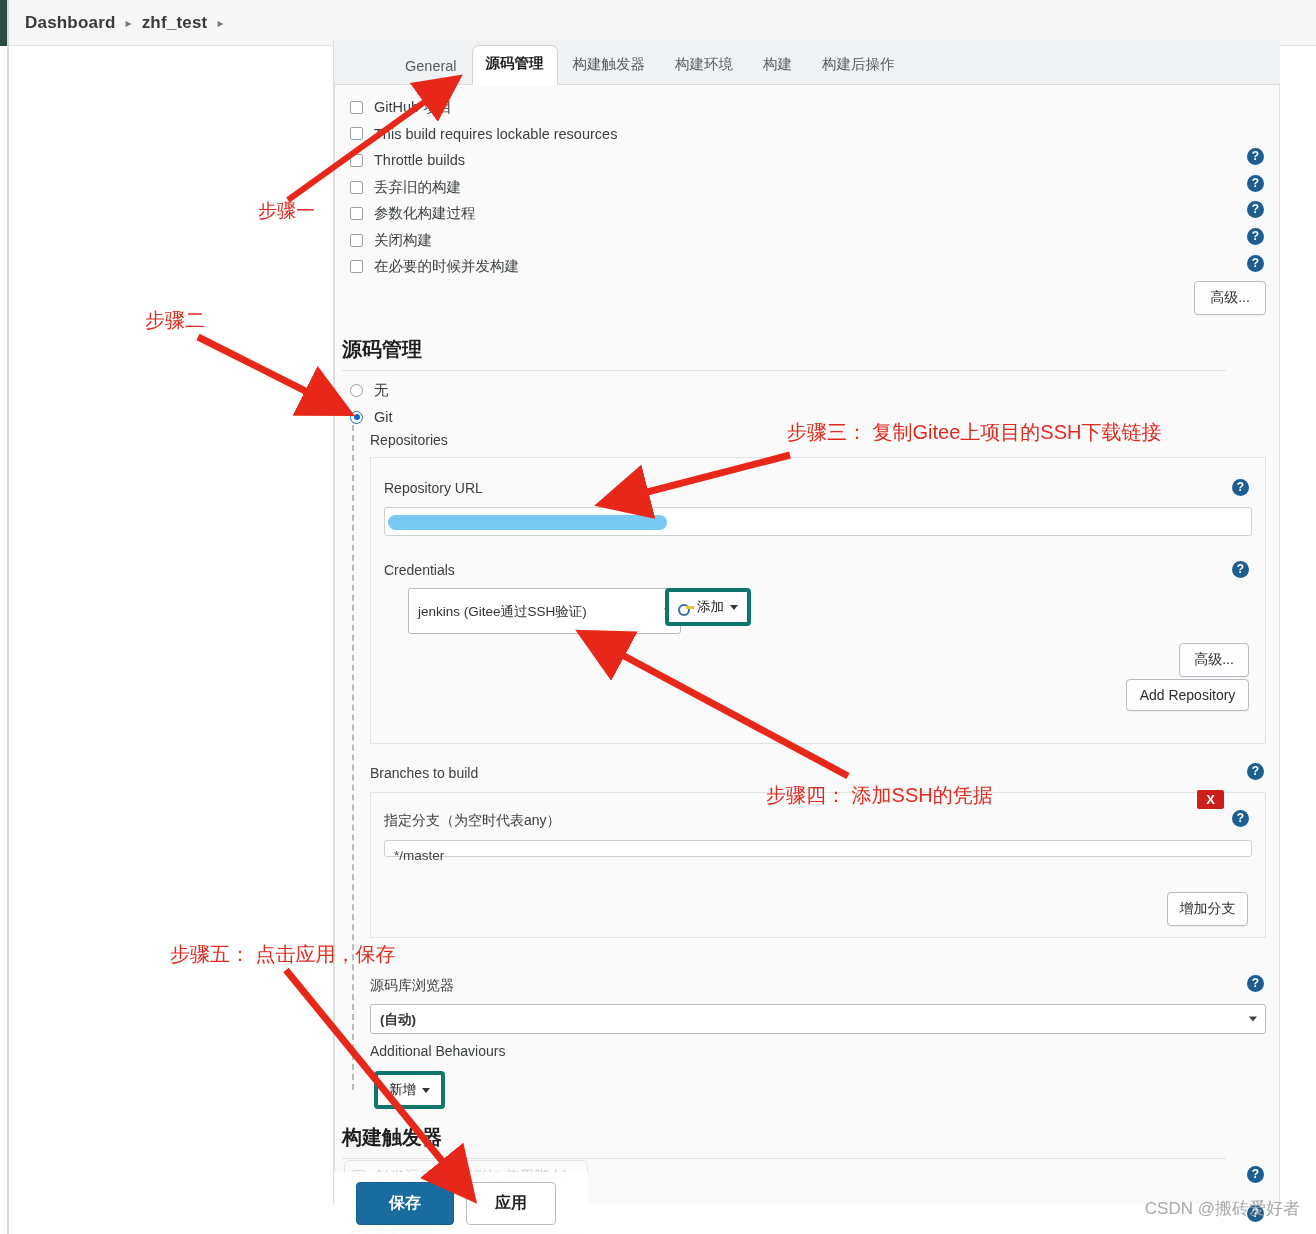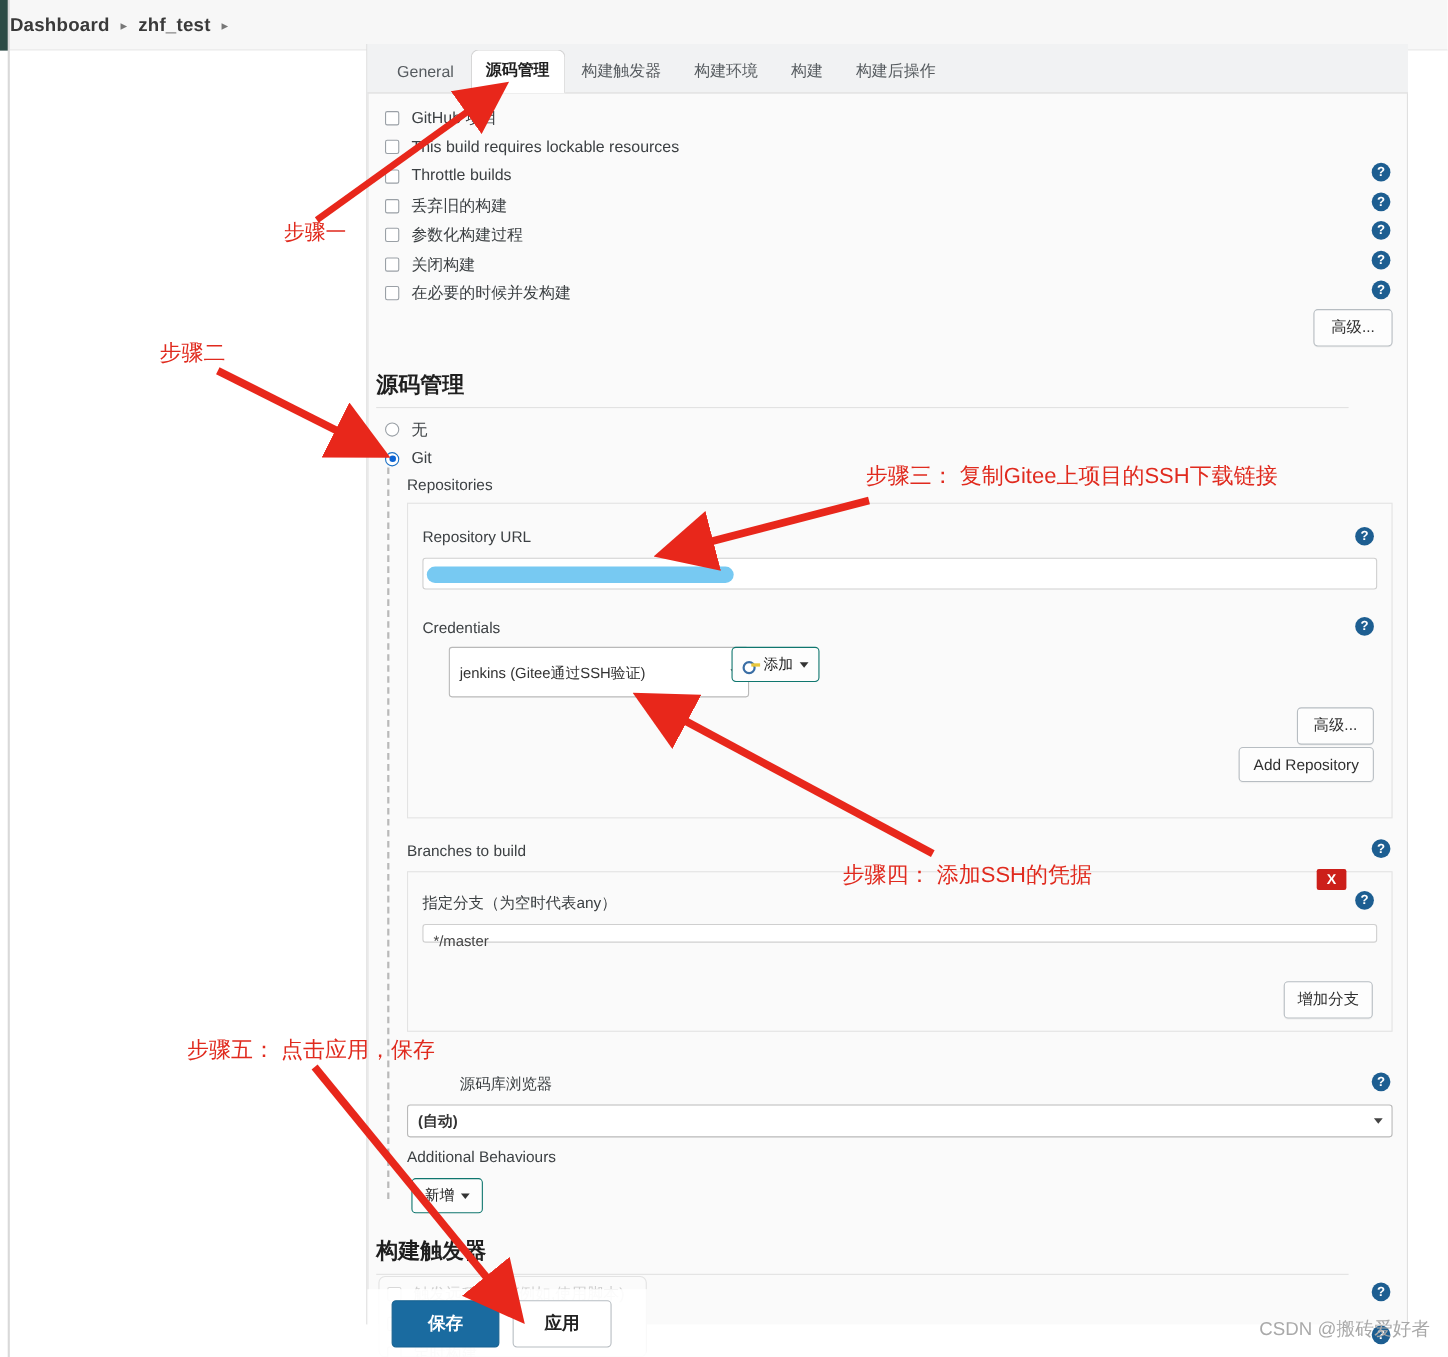--- a/index.html
+++ b/index.html
@@ -19,21 +19,21 @@
   }
   .left-rail-line{
     position:absolute; left:7px; top:0; width:2px; height:1234px;
     background:#d9d9d9;
   }
 
   
   .breadcrumb-bar{
     position:absolute; left:9px; top:0; width:1307px; height:46px;
     background:#f7f7f7; border-bottom:1px solid #e4e4e4;
-    display:flex; align-items:center; gap:10px;
+    display:flex; align-items:center; padding-left:16px; gap:10px;
   }
   .crumb{
     font-size:17px; font-weight:bold; color:#3a3a3a; letter-spacing:.2px;
   }
   .crumb-sep{ font-size:12px; color:#777; }
 
   
   .canvas{
     position:absolute; left:9px; top:46px; width:1307px; height:1188px;
     background:#fff;
@@ -45,21 +45,21 @@
     background:#fafafa; border-left:1px solid #e0e0e0; border-right:1px solid #e0e0e0;
   }
   .panel-left-edge{
     position:absolute; left:333px; top:40px; width:1px; height:1164px; background:#dcdcdc;
   }
 
   
   .tabbar{
     position:absolute; left:334px; top:40px; width:946px; height:45px;
     background:#f1f2f3; border-bottom:1px solid #dcdcdc;
-    display:flex; align-items:flex-end;
+    display:flex; align-items:flex-end;padding-left:44px;
   }
   .tab{
     font-size:14.5px; color:#565b5f; padding:9px 14px 10px 14px;
     margin-bottom:-1px; cursor:pointer; white-space:nowrap;
     border:1px solid transparent; border-radius:6px 6px 0 0;
     position:relative; top:0;
   }
   .tab:first-child{ margin-left:12px; }
   .tab.active{
     background:#ffffff; color:#1f1f1f; font-weight:bold;
@@ -142,21 +142,21 @@
   
   .xbtn{
     position:absolute; background:#cc1f1a; color:#fff; font-size:13px;
     font-weight:bold; width:27px; height:19px; line-height:19px;
     text-align:center; cursor:pointer; border-radius:2px;
   }
 
   
   .addbtn{
     position:absolute; display:flex; align-items:center; gap:3px;
-    background:#fdfdfd; border:1px solid #0f766e; border-radius:4px;
+    background:#fdfdfd; border:4px solid #0f766e; border-radius:4px;
     padding:6px 9px; font-size:13.5px; color:#222; cursor:pointer;
   }
   .keyicon{ display:inline-block; width:16px; height:11px; position:relative; }
   .keyicon::before{
     content:""; position:absolute; left:0; top:2px; width:8px; height:8px;
     border-radius:50%; border:2.5px solid #3a6ea5; background:#fff;
   }
   .keyicon::after{
     content:""; position:absolute; left:8px; top:4.5px; width:8px; height:3px;
     background:#e8c63b;
@@ -305,21 +305,21 @@
 <div class="help" style="left:1247px; top:763px;">?</div>
 
 <div class="box" style="left:370px; top:792px; width:896px; height:146px;"></div>
 <div class="xbtn" style="left:1197px; top:790px;">X</div>
 <div class="help" style="left:1232px; top:810px;">?</div>
 
 <div class="fieldlabel" style="left:384px; top:812px;">指定分支（为空时代表any）</div>
 <div class="textinput" style="left:384px; top:840px; width:868px; height:17px;">*/master</div>
 <button class="btn" style="position:absolute; left:1167px; top:892px; width:81px;">增加分支</button>
 
-<div class="fieldlabel" style="left:370px; top:977px;margin-left:48px;">源码库浏览器</div>
+<div class="fieldlabel" style="left:370px; top:977px;">源码库浏览器</div>
 <div class="help" style="left:1247px; top:975px;">?</div>
 <div class="selectbox" style="left:370px; top:1004px; width:896px; height:30px;font-weight:bold;">
   <span>(自动)</span>
   <span class="caret"></span>
 </div>
 
 <div class="fieldlabel" style="left:370px; top:1043px;">Additional Behaviours</div>
 <div class="addbtn" style="left:374px; top:1071px; padding:6px 11px;">
   <span>新增</span>
   <span class="mini-caret"></span>

